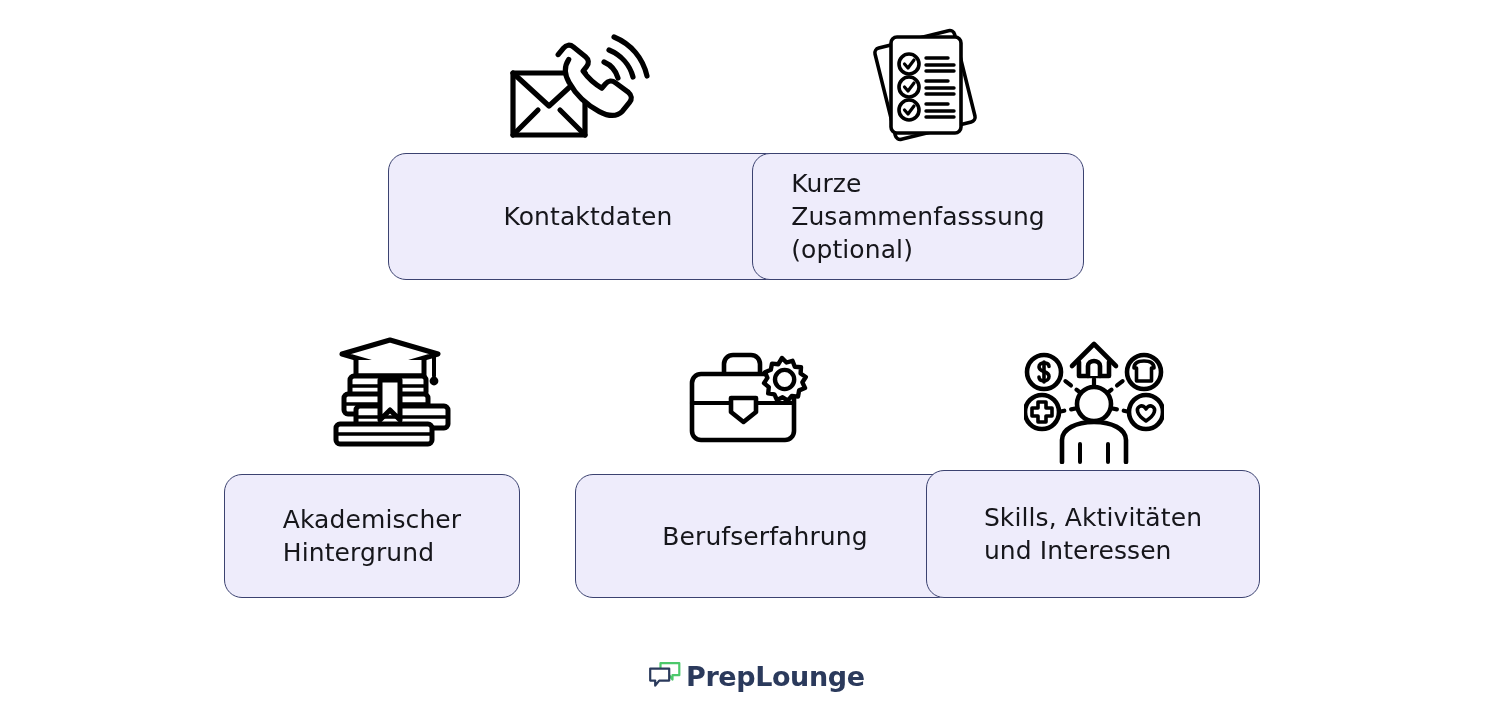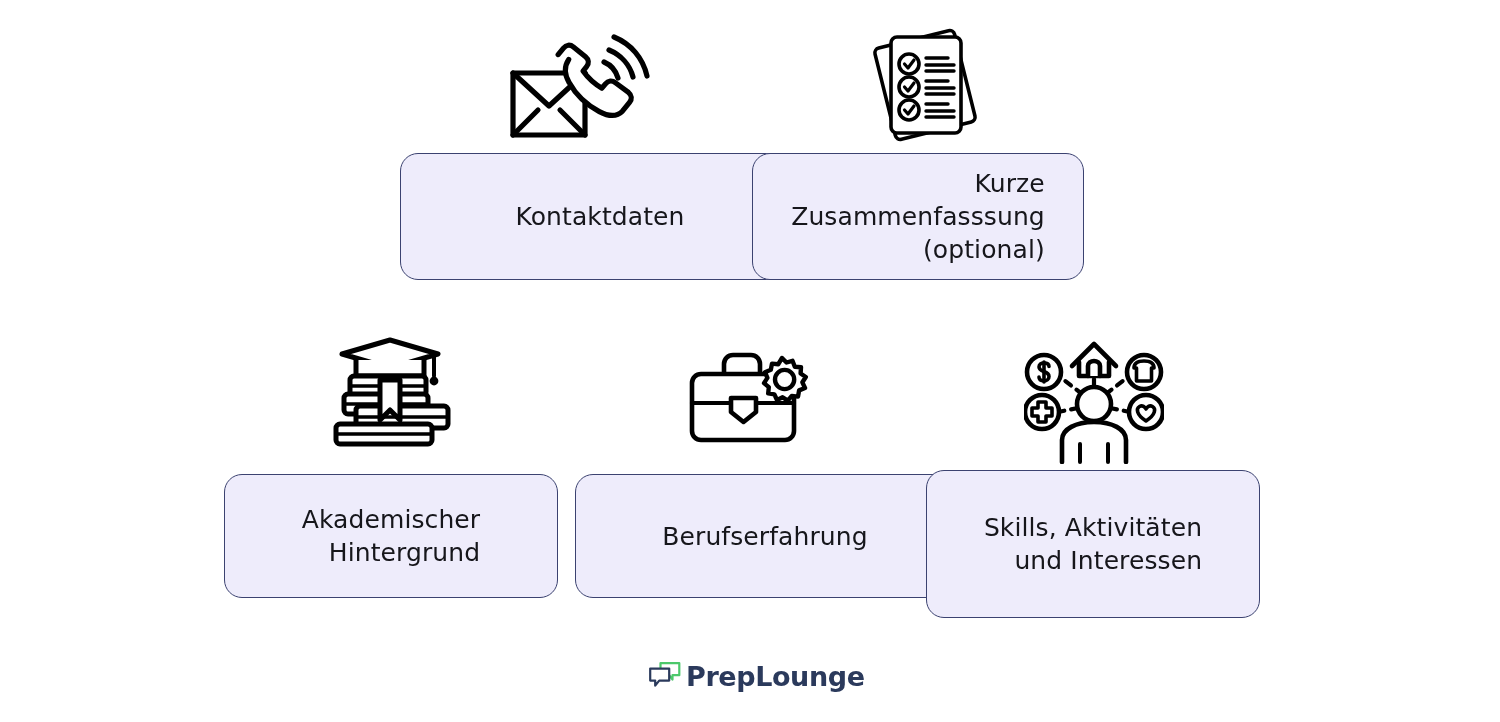--- a/index.html
+++ b/index.html
@@ -23,41 +23,41 @@
   
   .card {
     position: absolute;
     box-sizing: border-box;
     background: #eeecfb;
     border: 1.4px solid #3b4270;
     border-radius: 18px;
     display: flex;
     align-items: center;
     justify-content: center;
-    text-align: right;
+    text-align: left;
     color: #16161b;
     font-size: 25px;
     line-height: 1.32;
     letter-spacing: 0.1px;
     padding: 6px 14px;
     font-family: "DejaVu Sans", sans-serif;
   }
   .card .label {
     display: block;
     white-space: pre-line;
   }
 
   
-  #card-contact  { left: 400px; top: 153px; width: 400px; height: 127px; }
+  #card-contact  { left: 388px; top: 153px; width: 400px; height: 127px; }
   #card-summary  { left: 752px; top: 153px; width: 332px; height: 127px; }
 
   
-  #card-academic { left: 224px; top: 474px; width: 334px; height: 124px; }
+  #card-academic { left: 224px; top: 474px; width: 296px; height: 124px; }
   #card-work     { left: 575px; top: 474px; width: 380px; height: 124px; }
-  #card-skills   { left: 926px; top: 470px; width: 334px; height: 148px; }
+  #card-skills   { left: 926px; top: 470px; width: 334px; height: 128px; }
 
   
   .icon-wrap {
     position: absolute;
     display: block;
   }
   .icon-wrap svg { display: block; width: 100%; height: 100%; }
 
   #icon-contact   { left: 508px; top: 26px;  width: 142px; height: 116px; }
   #icon-checklist { left: 866px; top: 24px;  width: 120px; height: 120px; }

